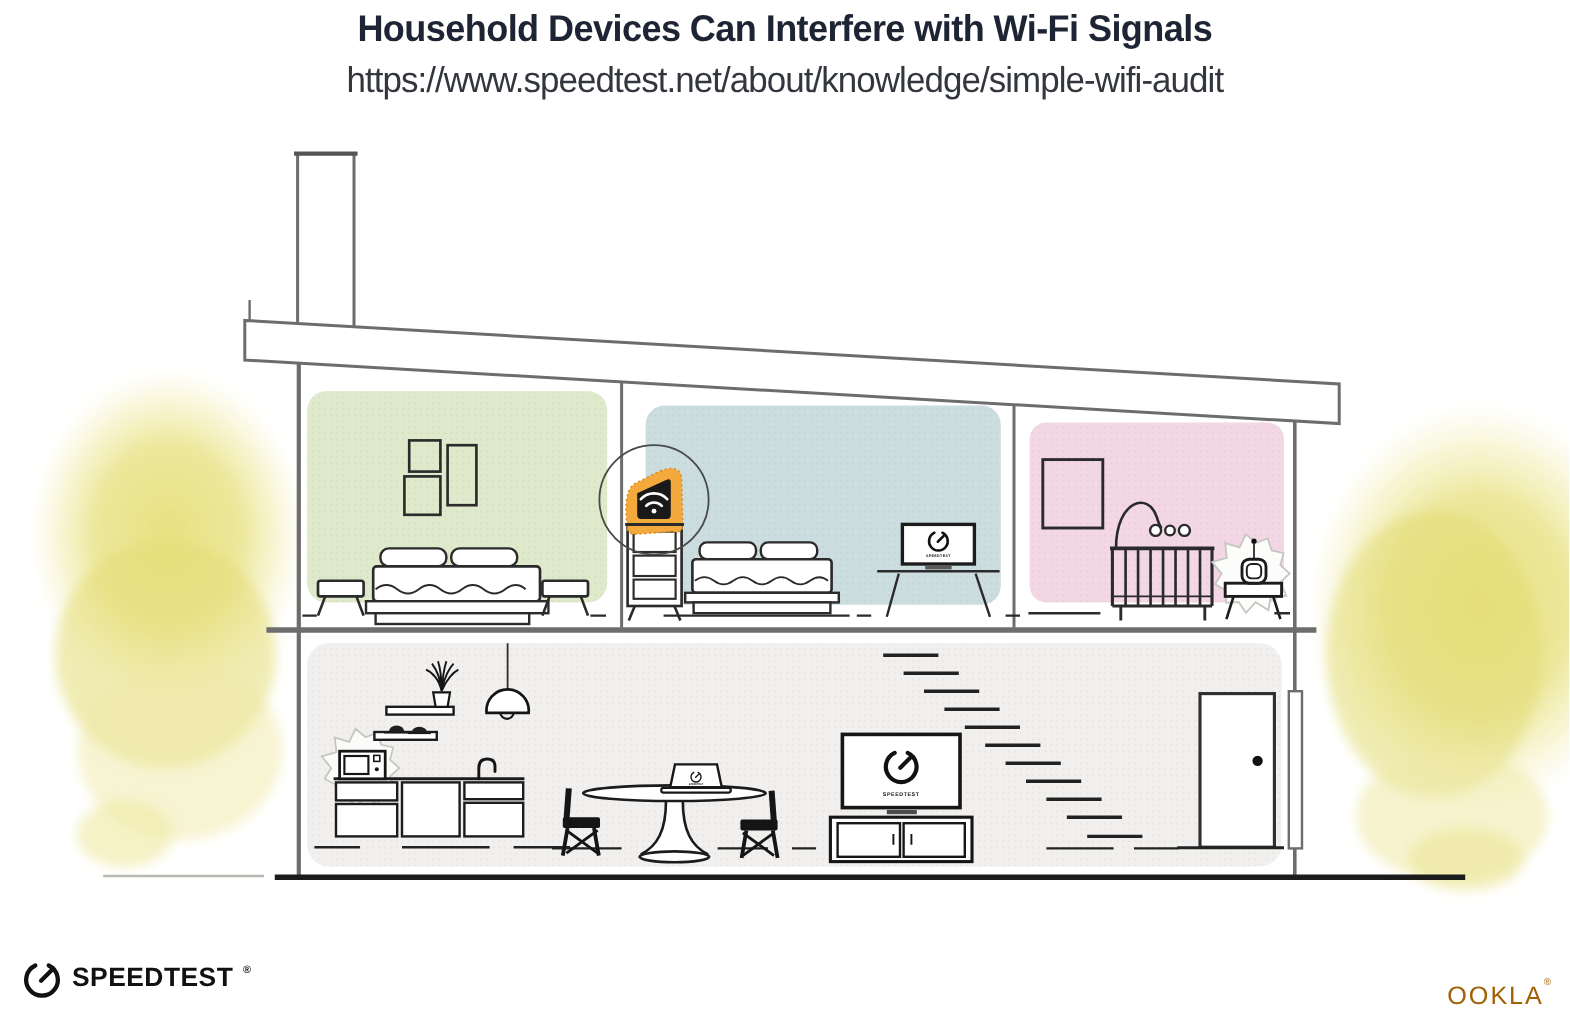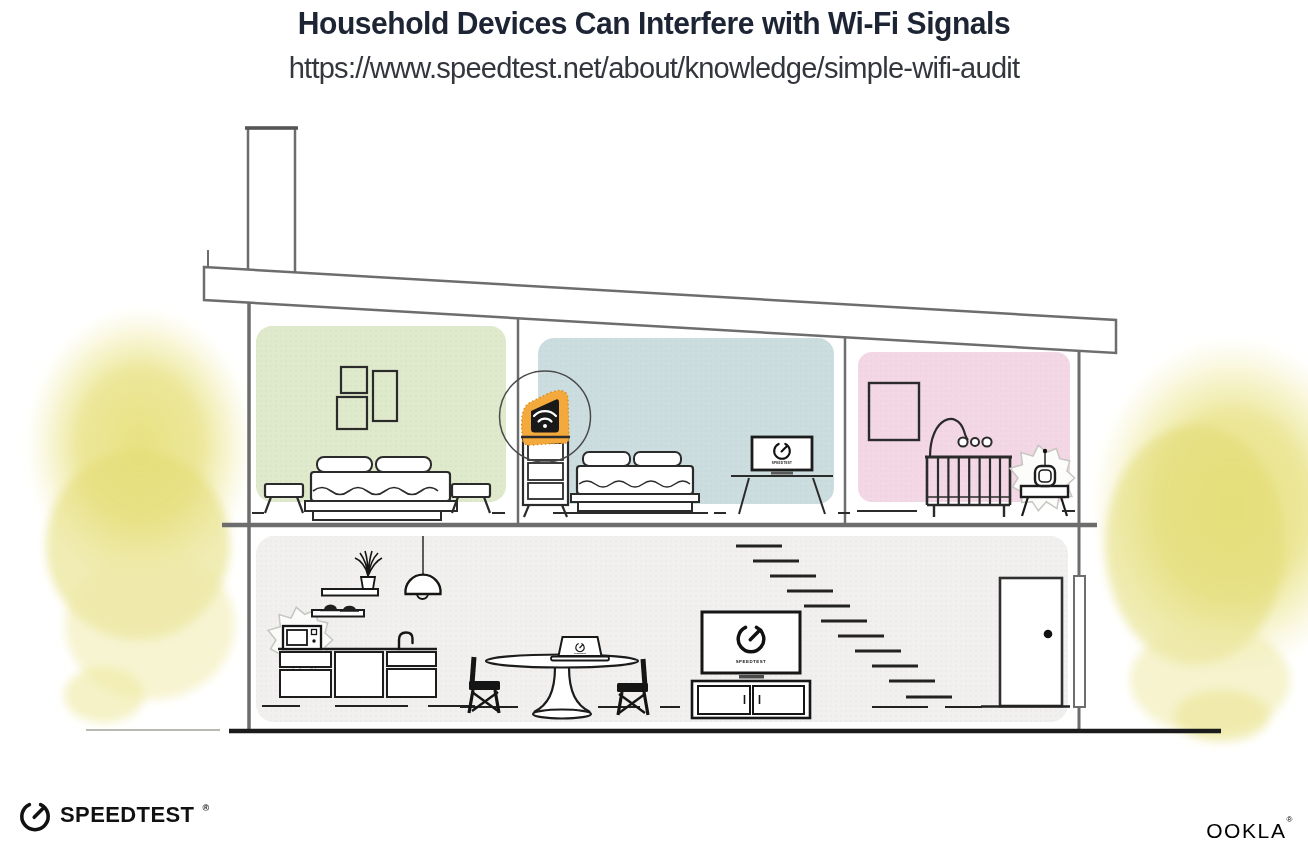--- a/index.html
+++ b/index.html
@@ -9,21 +9,21 @@
          font-size:31px;font-weight:bold;color:#1d2433;letter-spacing:-0.5px;
          transform:scaleX(0.97);}
   .url{position:absolute;top:51px;left:0;width:100%;text-align:center;
        font-size:30px;font-weight:400;color:#33373d;letter-spacing:-0.8px;
        transform:scaleX(0.97);}
   .scene{position:absolute;left:0;top:0;width:1308px;height:861px;}
   .footer-speedtest{position:absolute;left:18px;top:798px;display:flex;align-items:center;gap:8px;
         font-size:22px;font-weight:bold;letter-spacing:0.4px;color:#111;}
   .footer-speedtest sup{font-size:9px;position:relative;top:-7px;font-weight:bold;}
   .footer-ookla{position:absolute;right:14px;top:819px;font-size:21px;font-weight:400;
-        letter-spacing:1.6px;color:#000000;}
+        letter-spacing:1.6px;color:#a16207;}
   .footer-ookla sup{font-size:8px;position:relative;top:-8px;}
   .cap{font-family:"Liberation Sans", sans-serif;font-weight:bold;fill:#111;}
 </style>
 </head>
 <body>
 
 <div class="page">
 
   <h1 class="title">Household Devices Can Interfere with Wi-Fi Signals</h1>
   <div class="url">https://www.speedtest.net/about/knowledge/simple-wifi-audit</div>

